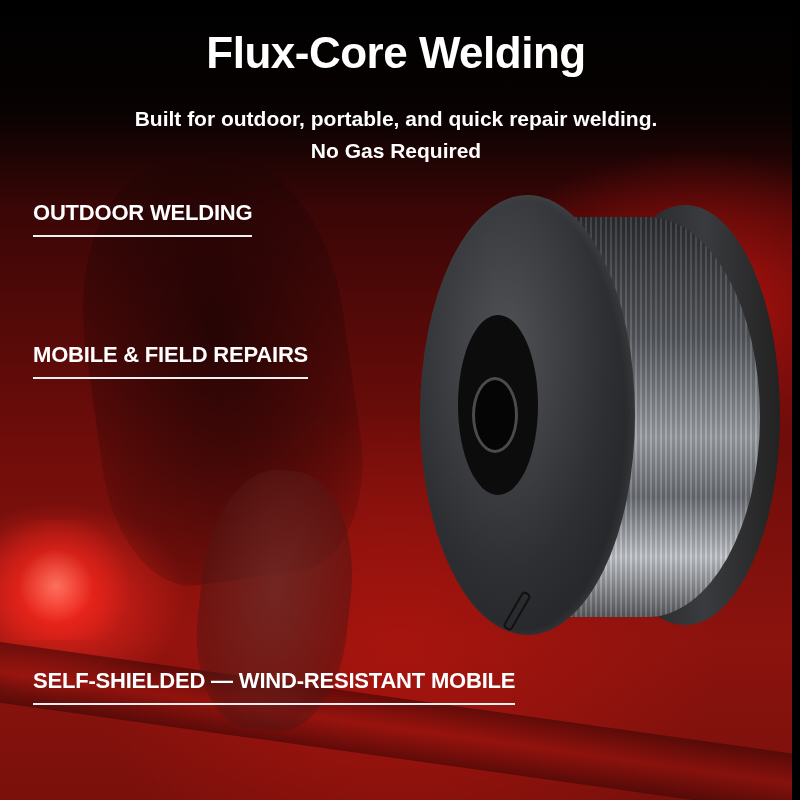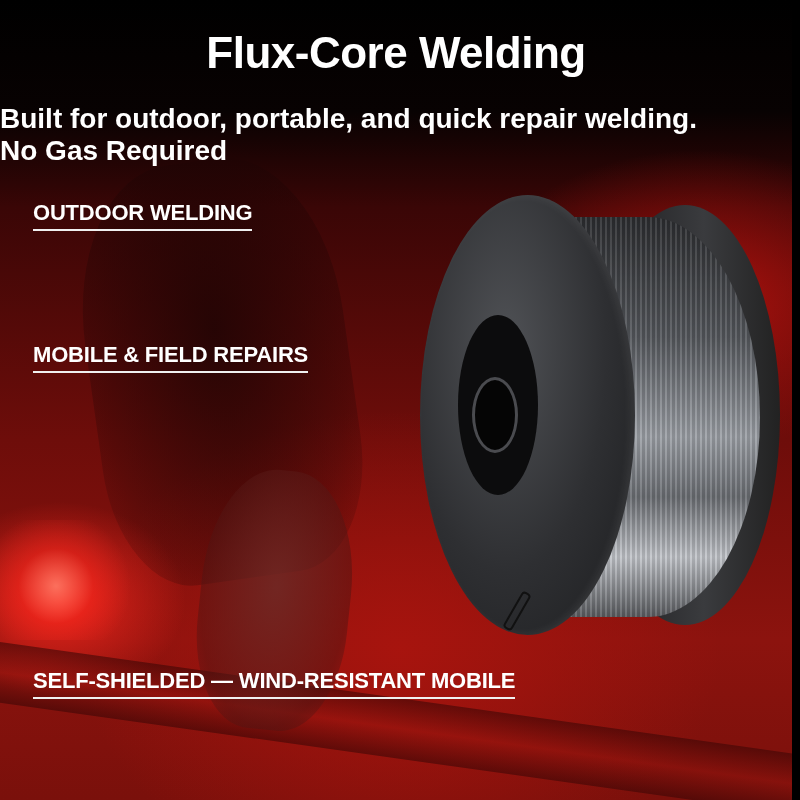--- a/index.html
+++ b/index.html
@@ -31,27 +31,27 @@
     }
     .sparks {
       position: absolute; left: 0; top: 520px; width: 140px; height: 120px;
       background: radial-gradient(circle at 40% 55%, rgba(255,120,100,0.9), rgba(255,40,30,0.4) 35%, rgba(255,0,0,0) 70%);
     }
     .title {
       position: absolute; left: 0; right: 0; top: 28px; text-align: center;
       color: #fff; font-weight: bold; font-size: 44px; letter-spacing: -0.5px;
     }
     .subtitle {
-      position: absolute; left: 0; right: 0; top: 103px; 
-      color: #fff; font-weight: bold; font-size: 28px; line-height: 32px;
+      position: absolute; left: 0; right: 0; top: 103px; text-align: center;
+      color: #fff; font-weight: bold; font-size: 21px; line-height: 32px;
     }
     .feature {
       position: absolute; left: 33px; color: #fff; font-weight: bold;
       font-size: 22px; letter-spacing: -0.2px;
-      border-bottom: 2px solid #f0f0f0; padding-bottom: 3px; white-space: nowrap;
+      border-bottom: 2px solid #f0f0f0; padding-bottom: 9px; white-space: nowrap;
     }
     
     .spool { position: absolute; left: 420px; top: 195px; width: 360px; height: 440px; }
     .flange-back {
       position: absolute; left: 170px; top: 10px; width: 190px; height: 420px;
       border-radius: 50%; background: linear-gradient(90deg, #1a1a1c, #3a3b3e 60%, #222);
     }
     .wire {
       position: absolute; left: 90px; top: 22px; width: 250px; height: 400px;
       border-radius: 0 45% 45% 0 / 0 50% 50% 0;

